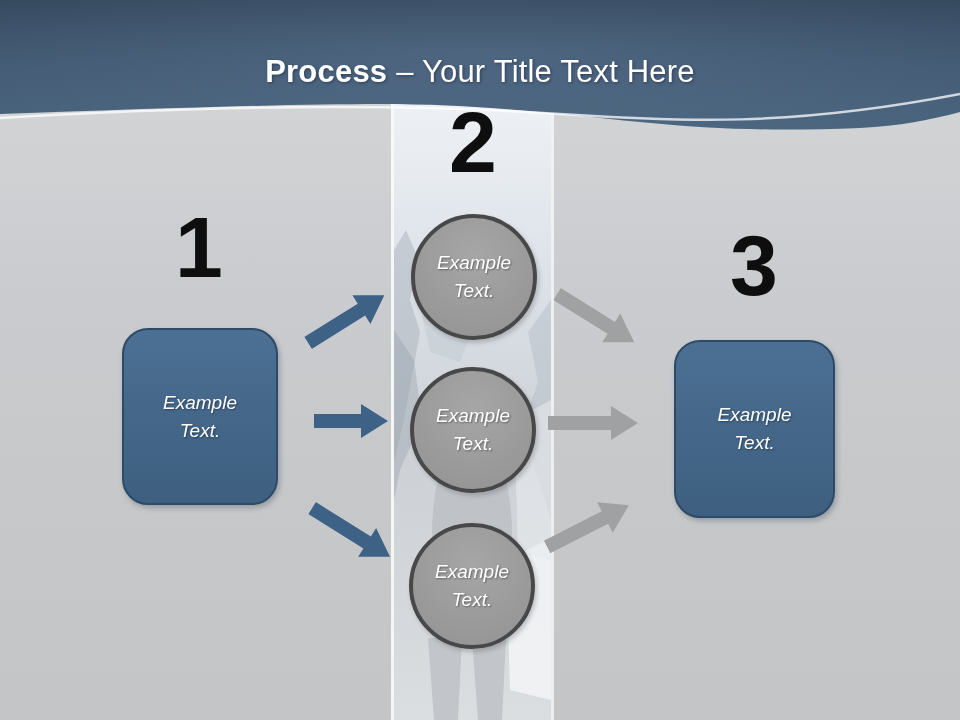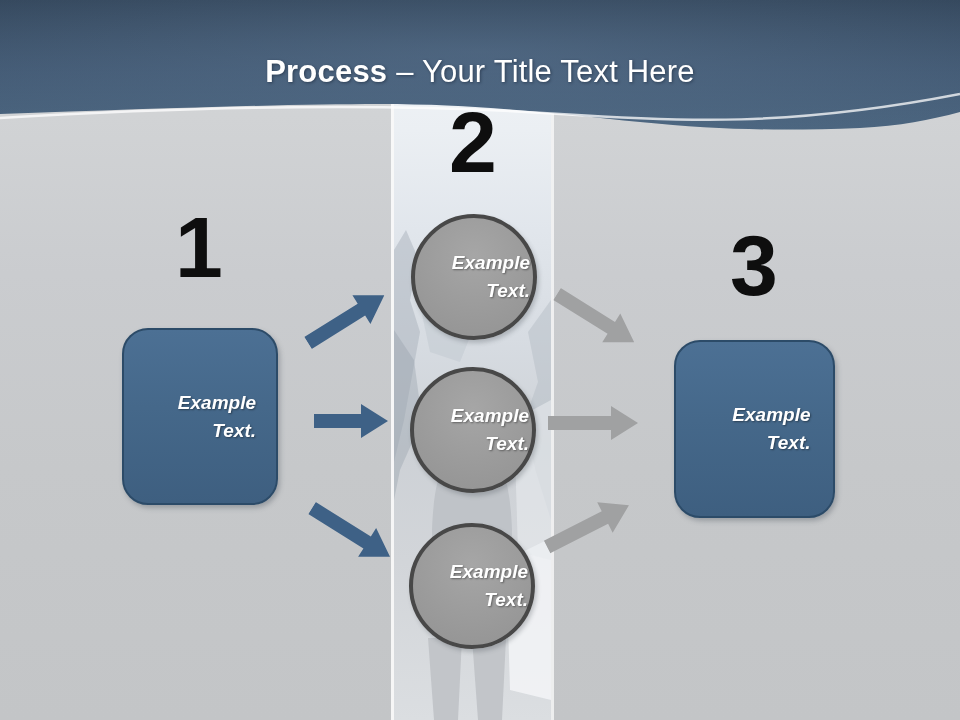--- a/index.html
+++ b/index.html
@@ -50,22 +50,22 @@
     background:radial-gradient(circle at 50% 32%,#a6a6a6 0%,#9b9b9b 55%,#929292 100%);
     border:4px solid #484848;
     box-shadow:2px 3px 4px rgba(80,85,92,.3);
     display:flex;align-items:center;justify-content:center;box-sizing:border-box;
   }
   .c1{left:411px;top:214px;}
   .c2{left:410px;top:367px;}
   .c3{left:409px;top:523px;}
   
   .shape-label{
-    width:112px;text-align:right;color:#ffffff;
-    font-size:19px;font-weight:700;font-style:italic;line-height:1.45;
+    width:112px;text-align:center;color:#ffffff;
+    font-size:19px;font-weight:400;font-style:italic;line-height:1.45;
     text-shadow:1px 1px 2px rgba(0,0,0,.4);
   }
   
   .arrow{position:absolute;z-index:2;height:36px;transform-origin:0 18px;}
   .a-lt{left:308px;top:325px;transform:rotate(-32deg);}
   .a-lm{left:314px;top:403px;}
   .a-lb{left:312px;top:490px;transform:rotate(32deg);}
   .a-rt{left:557px;top:276px;transform:rotate(32deg);}
   .a-rm{left:548px;top:405px;}
   .a-rb{left:547px;top:529px;transform:rotate(-27deg);}

